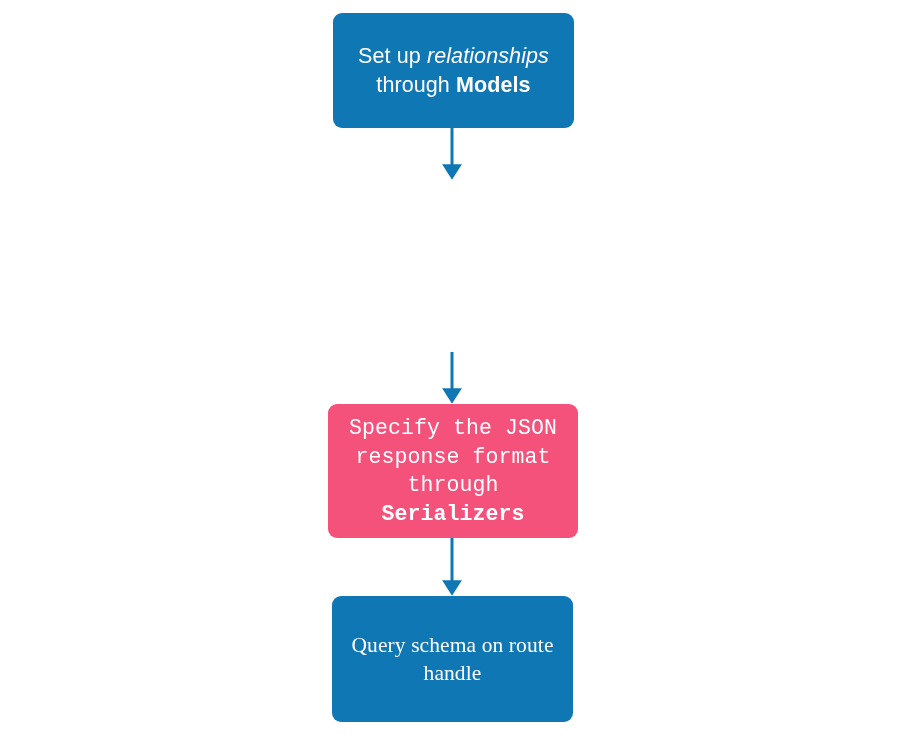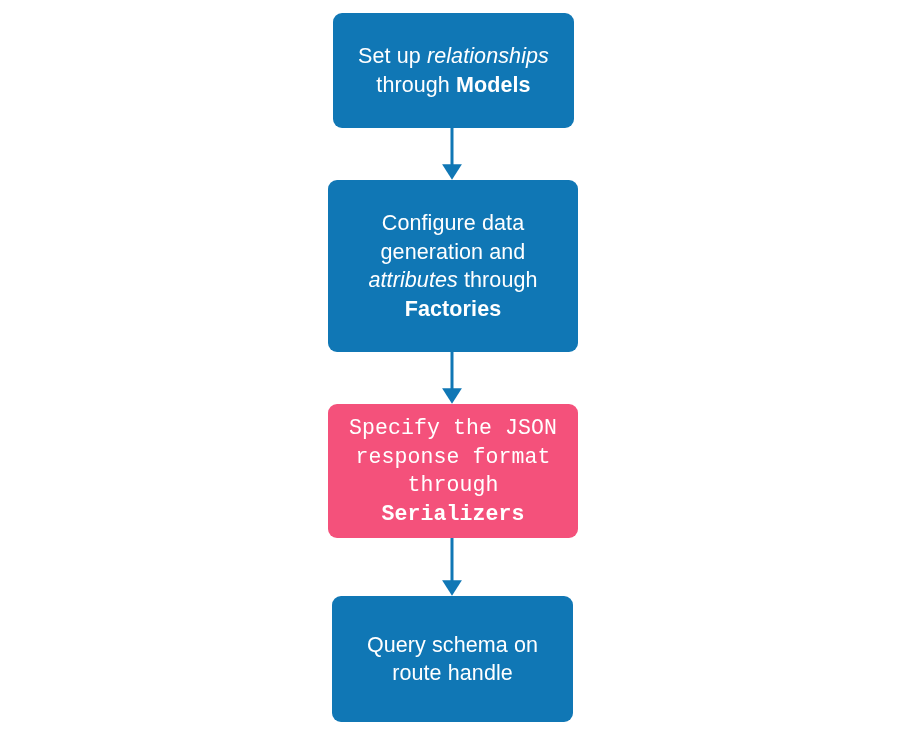--- a/index.html
+++ b/index.html
@@ -100,25 +100,22 @@
 
     <g>
       <line x1="452" y1="538" x2="452" y2="588" stroke="#1077b5" stroke-width="3" marker-end="url(#arrowhead)"></line>
     </g>
   </svg>
 
   <div class="node node-1" style="background: rgb(16, 119, 181);">
     <span class="node-text"><span>Set up </span><em>relationships</em><span> through </span><strong>Models</strong></span>
   </div>
 
-  <div class="node node-2" style="background: rgb(16, 119, 181);">
-    <span class="node-text"><span>Configure data generation and </span><em>attributes</em><span> through </span><strong>Factories</strong></span>
-  </div>
 
   <div class="node node-3" style="background: rgb(244, 81, 123);">
     <span class="node-text"><span>Specify the JSON response format through </span><strong>Serializers</strong></span>
   </div>
 
-  <div class="node node-4" style="background: rgb(16, 119, 181);">
+  <div class="node node-4" style="background: rgb(16, 119, 181); font-family: Liberation Serif, serif;">
     <span class="node-text"><span>Query schema on route handle</span></span>
   </div>
 
 </div>
 
 </body></html>

